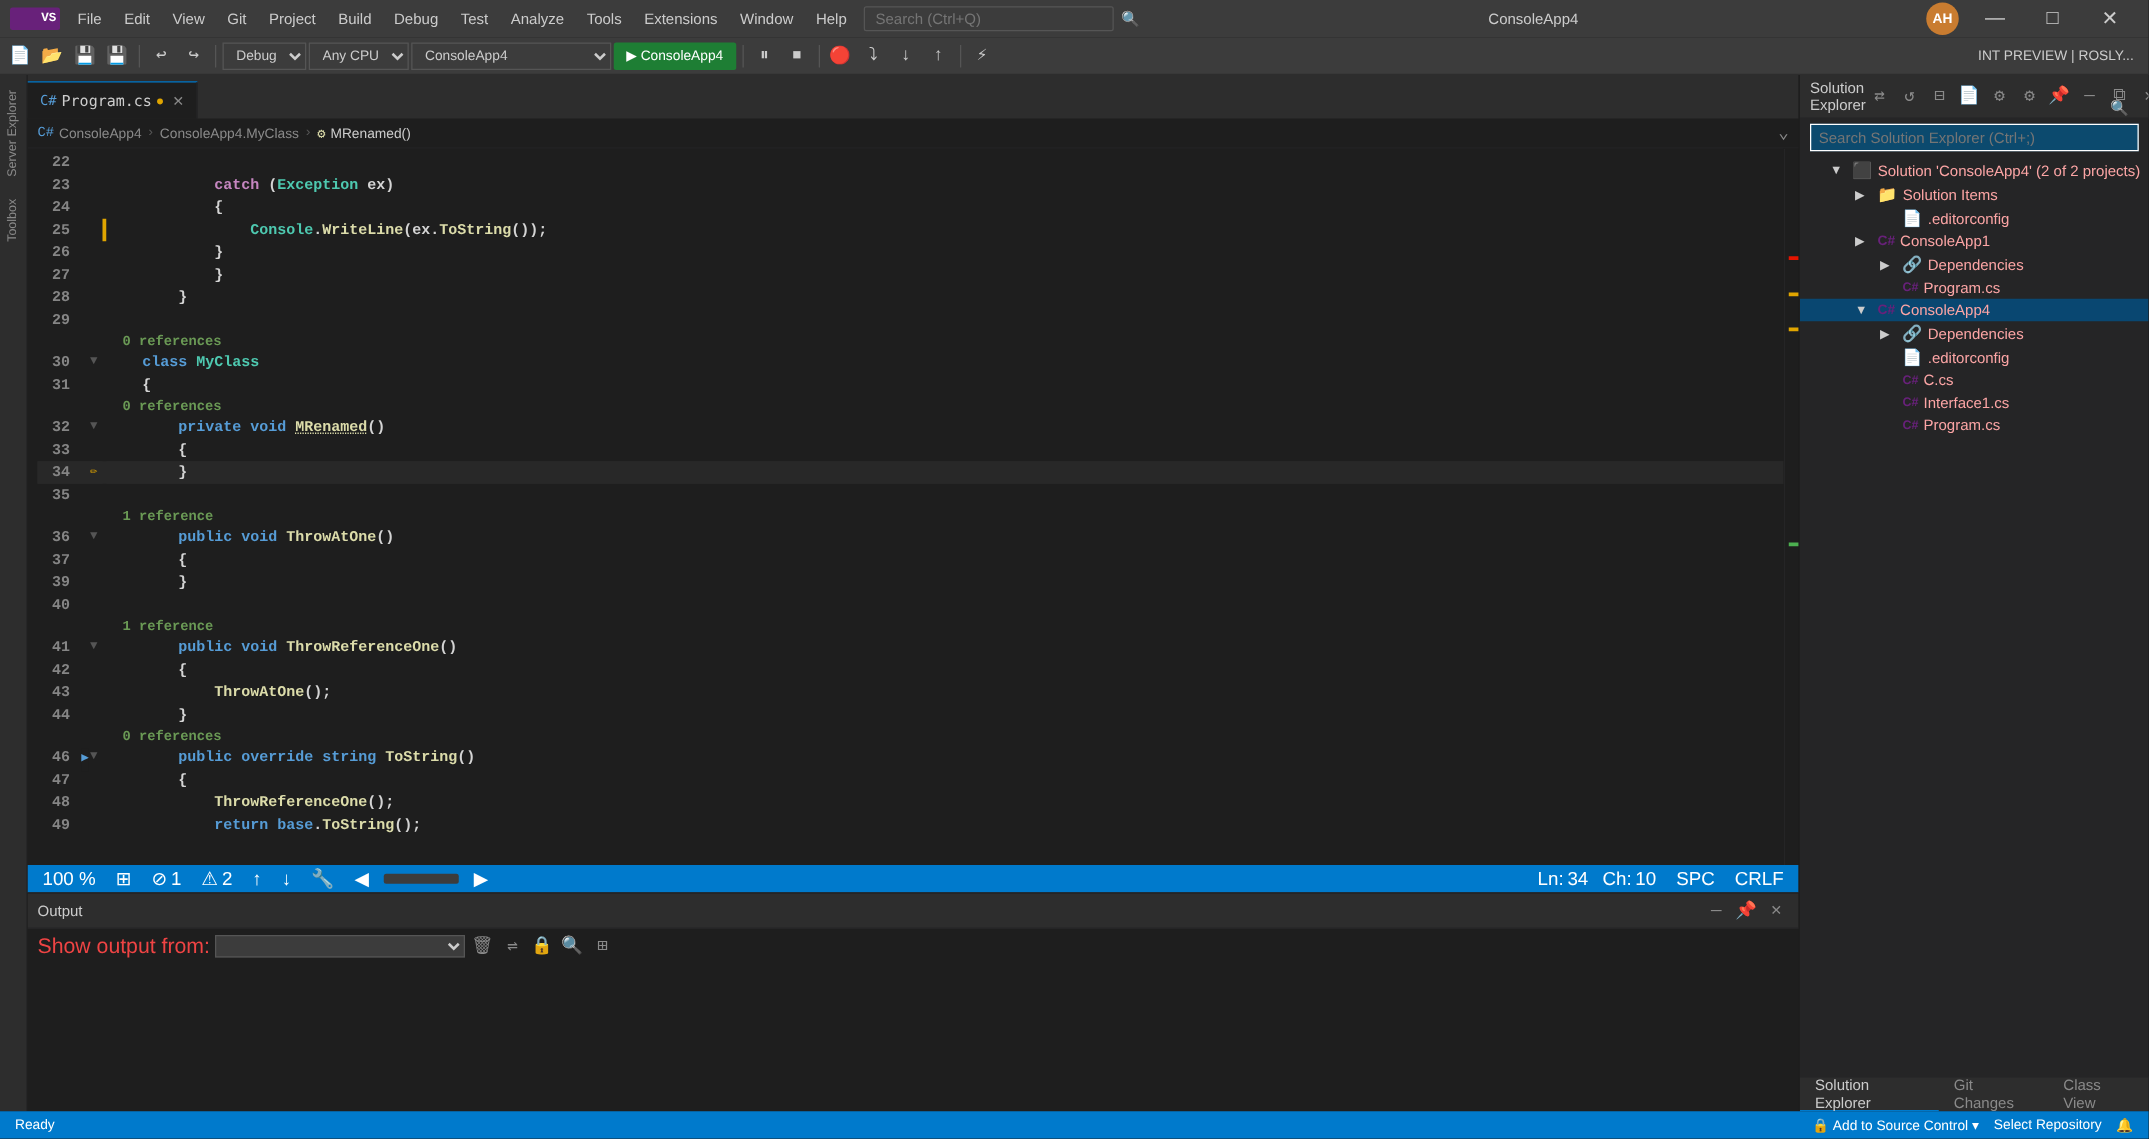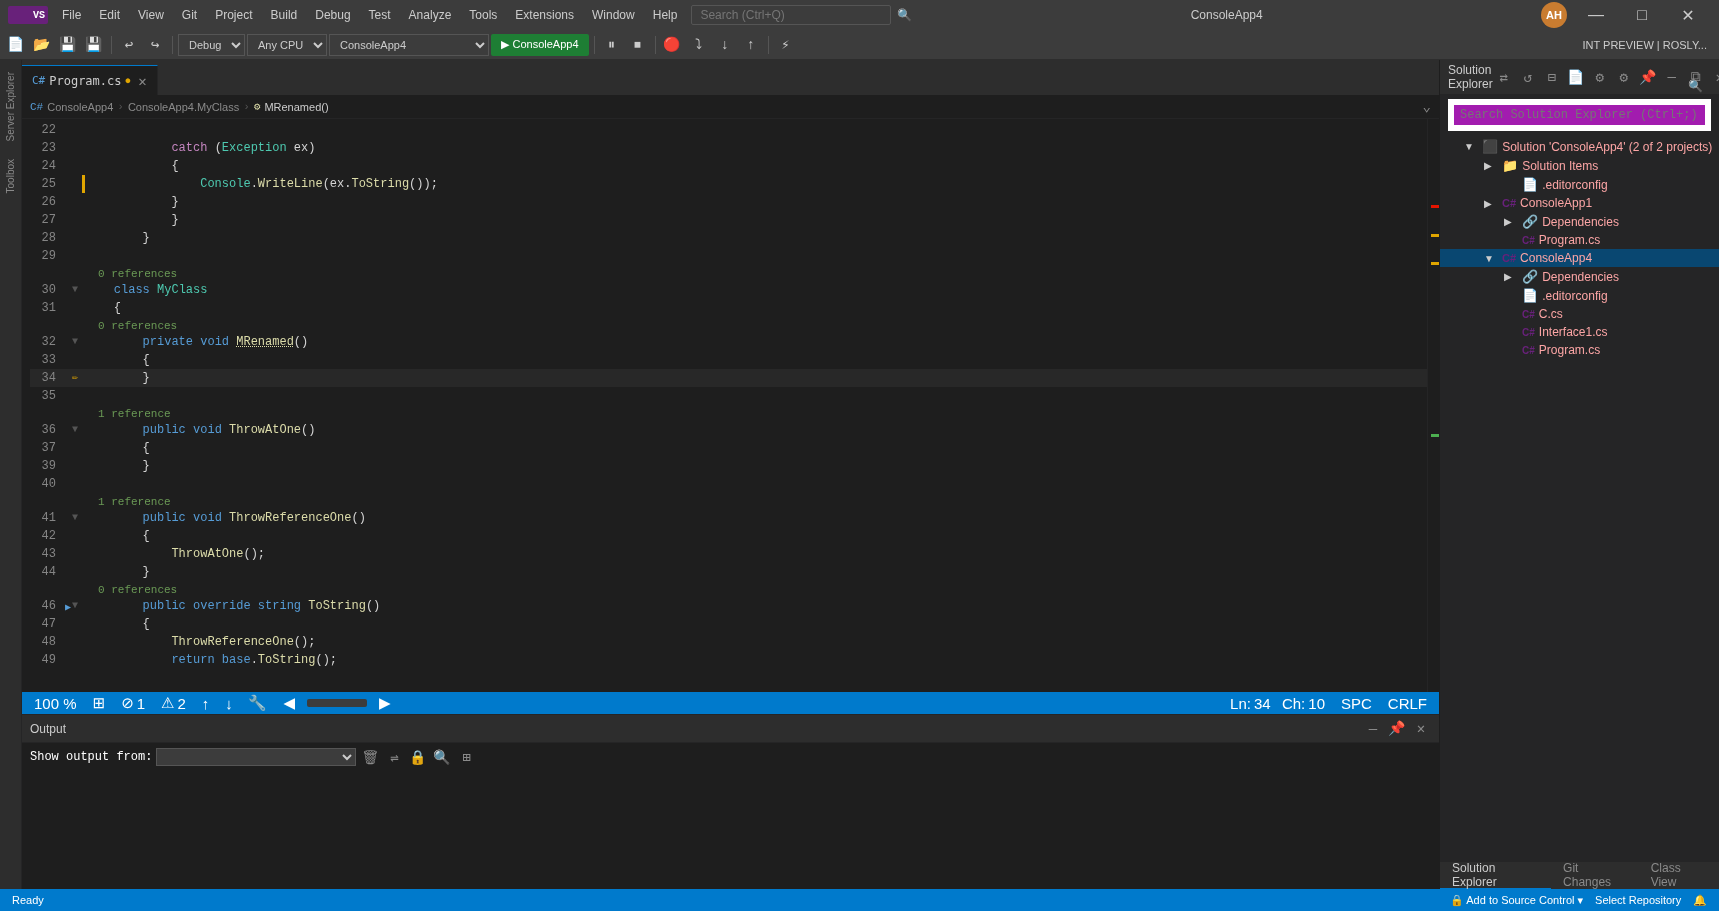--- a/index.html
+++ b/index.html
@@ -42,21 +42,21 @@
 
     
     #editor-header { background: #1e1e1e; height: 24px; display: flex; align-items: center; padding: 0 8px; border-bottom: 1px solid #252526; flex-shrink: 0; gap: 4px; }
     #editor-header .breadcrumb-item { color: #8a8a8a; font-size: 11px; font-family: 'Segoe UI', sans-serif; }
     #editor-header .breadcrumb-separator { color: #555; font-size: 11px; }
     #editor-header .breadcrumb-icon { color: #569cd6; font-size: 11px; }
     #editor-header .breadcrumb-active { color: #ccc; }
     #editor-header .collapse-btn { margin-left: auto; color: #8a8a8a; cursor: pointer; font-size: 14px; }
 
     
-    #code-editor { flex: 1; overflow: auto; display: flex; background: #1e1e1e; position: relative; }
+    #code-editor { flex: 1; overflow: auto; display: flex; background: #1e1e1e; position: relative; font-weight: bold; }
     #code-content { flex: 1; padding: 2px 0 2px 8px; font-size: 12px; line-height: 18px; overflow: auto; }
 
     
     .kw { color: #569cd6; }
     .kw2 { color: #c586c0; }
     .type { color: #4ec9b0; }
     .method { color: #dcdcaa; }
 
     
     #scroll-markers { width: 12px; background: #1e1e1e; flex-shrink: 0; border-left: 1px solid #252526; position: relative; }
@@ -69,33 +69,33 @@
     #status-bar { background: #007acc; height: 22px; display: flex; align-items: center; padding: 0 8px; gap: 8px; flex-shrink: 0; color: white; font-size: 15px; font-family: 'Segoe UI', sans-serif; }
     #status-bar .status-item { display: flex; align-items: center; gap: 3px; cursor: pointer; padding: 0 4px; }
 
     
     #output-panel { height: 175px; background: #1e1e1e; border-top: 1px solid #252526; display: flex; flex-direction: column; flex-shrink: 0; }
     #output-header { background: #2d2d2d; height: 28px; display: flex; align-items: center; padding: 0 8px; gap: 8px; border-bottom: 1px solid #252526; }
     #output-header .output-title { color: #ccc; font-size: 12px; font-family: 'Segoe UI', sans-serif; }
     #output-header .output-controls { margin-left: auto; display: flex; gap: 4px; }
     #output-header .out-btn { color: #8a8a8a; font-size: 14px; cursor: pointer; width: 20px; height: 20px; display: flex; align-items: center; justify-content: center; }
     #output-filter { display: flex; align-items: center; padding: 4px 8px; gap: 4px; }
-    #output-filter label { color: #ffffff; font-size: 12px; font-family: Liberation Mono, monospace; }
+    #output-filter label { color: #ef4444; font-size: 17px; font-family: Liberation Sans, sans-serif; }
     #output-filter select { background: #3c3c3c; border: 1px solid #555; color: #ccc; font-size: 11px; padding: 1px 4px; font-family: 'Segoe UI', sans-serif; width: 200px; }
     #output-filter .filter-btn { color: #8a8a8a; font-size: 14px; cursor: pointer; width: 20px; height: 20px; display: flex; align-items: center; justify-content: center; }
     #output-content { flex: 1; padding: 4px 8px; overflow: auto; color: #ccc; font-size: 12px; font-family: 'Consolas', monospace; }
 
     
     #solution-explorer { width: 280px; background: #252526; border-left: 1px solid #1e1e1e; display: flex; flex-direction: column; flex-shrink: 0; }
     #se-header { background: #2d2d2d; height: 35px; display: flex; align-items: center; padding: 0 8px; border-bottom: 1px solid #252526; }
     #se-header .se-title { color: #ccc; font-size: 12px; font-family: 'Segoe UI', sans-serif; flex: 1; }
     #se-header .se-btns { display: flex; gap: 2px; }
     #se-header .se-btn { color: #8a8a8a; font-size: 14px; cursor: pointer; width: 22px; height: 22px; display: flex; align-items: center; justify-content: center; }
     #se-search { padding: 4px 8px; }
-    #se-search input { width: 100%; background: #a21caf; border: 6px solid #ffffff; color: #ccc; padding: 3px 6px; font-size: 12px; font-family: Liberation Mono, monospace; }
+    #se-search input { width: 100%; background: #0c4a6e; border: 1px solid #ffffff; color: #ccc; padding: 3px 6px; font-size: 12px; font-family: Liberation Sans, sans-serif; }
     #se-tree { flex: 1; overflow: auto; padding: 2px 0; }
     .tree-item { display: flex; align-items: center; gap: 4px; padding: 2px 4px; color: #ccc; font-size: 12px; font-family: 'Segoe UI', sans-serif; cursor: pointer; }
     .tree-item.selected { background: #094771; }
     .tree-indent { display: inline-block; width: 16px; flex-shrink: 0; }
     .tree-arrow { color: #ccc; font-size: 10px; width: 14px; }
     .tree-icon { font-size: 13px; }
     .tree-label { color: #fca5a5; font-size: 12px; }
 
     
     #se-footer { background: #2d2d2d; height: 28px; display: flex; align-items: center; border-top: 1px solid #252526; }

